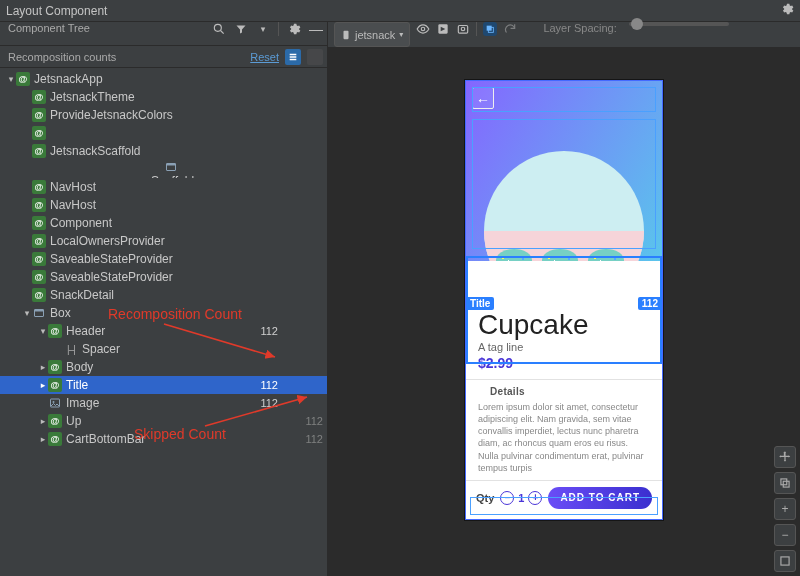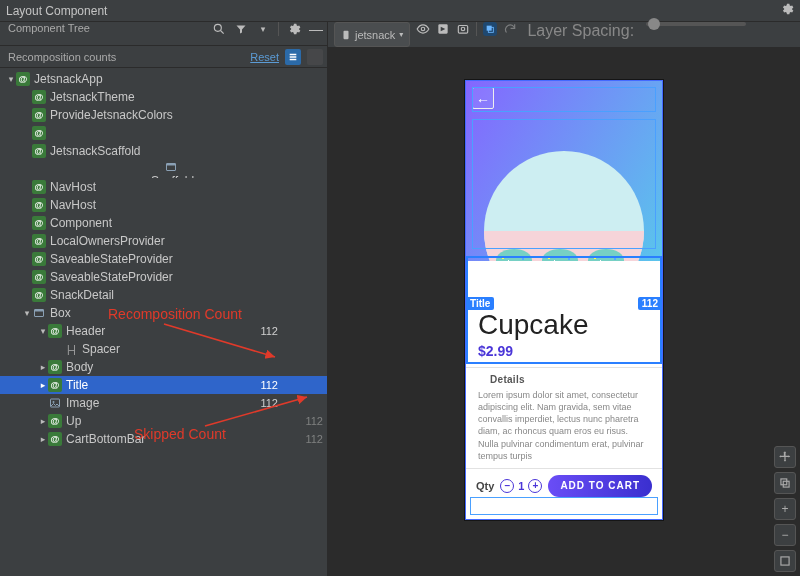--- a/index.html
+++ b/index.html
@@ -84,21 +84,21 @@
     height:26px; display:flex; gap:6px;
     padding:0 6px; background:#3c3f41; border-bottom:1px solid #2b2b2b;
   }
   .dev-select {
     display:flex; align-items:center; gap:4px; padding:2px 6px;
     border:1px solid #555; border-radius:3px; background:#4a4d4f; font-size:11px;
     cursor:pointer;
   }
   .dbicon { width:14px; height:14px; display:flex;align-items:center;justify-content:center; cursor:pointer;}
   .active-toggle { background:#1f4870; border-radius:3px; padding:2px;}
-  .layer-label { color:#888; font-size:16px; margin-left:4px;}
+  .layer-label { color:#888; font-size:11px; margin-left:20px;}
   .slider { flex:0 0 100px; height:4px; background:#555; border-radius:2px; position:relative; margin-left:6px;}
   .slider .knob { position:absolute; left:2px; top:-4px; width:12px; height:12px; background:#888; border-radius:50%; cursor:grab;}
 
   .canvas { flex:1; background:#2b2b2b; position:relative; display:flex; justify-content:center; align-items:flex-start; padding-top:32px;}
 
   
   .phone { width:198px; height:440px; background:#fff; position:relative; font-family:sans-serif; color:#333; border:1px solid #4469ff; box-shadow: 0 0 0 1px rgba(0,0,0,0.5);}
   .sel-outline { position:absolute; border:1px solid #4aa0ff; pointer-events:none;}
   .hero { height:180px; background:linear-gradient(120deg,#8466ff 0%, #5ac5ec 100%); position:relative; overflow:hidden;}
   .back-btn { position:absolute; left:6px; top:6px; width:22px; height:22px; border:1px solid #eee; border-radius:2px; display:flex;align-items:center;justify-content:center; color:#fff; font-size:14px; background:rgba(255,255,255,0.08);}
@@ -521,20 +521,21 @@
                 <div class="top"></div>
                 <div class="sprinkles"></div>
               </div>
           </div>
 
           <div class="sel-outline" style="left:6px; top:6px; right:6px; height:25px;"></div>
           <div class="sel-outline" style="left:6px; top:38px; right:6px; height:130px;"></div>
         </div>
         <div class="title-block">
           <div class="p-title">Cupcake</div>
+          <div class="p-tag">A tag line</div>
           <div class="p-price">$2.99</div>
         </div>
         <div class="section">
           <div class="s-head">Details</div>
         </div>
         <div class="p-body">Lorem ipsum dolor sit amet, consectetur adipiscing elit. Nam gravida, sem vitae convallis imperdiet, lectus nunc pharetra diam, ac rhoncus quam eros eu risus. Nulla pulvinar condimentum erat, pulvinar tempus turpis</div>
         <div class="cart-bar">
           <span class="qty-l">Qty</span>
           <span class="stepper">
             <span class="circ">–</span>

